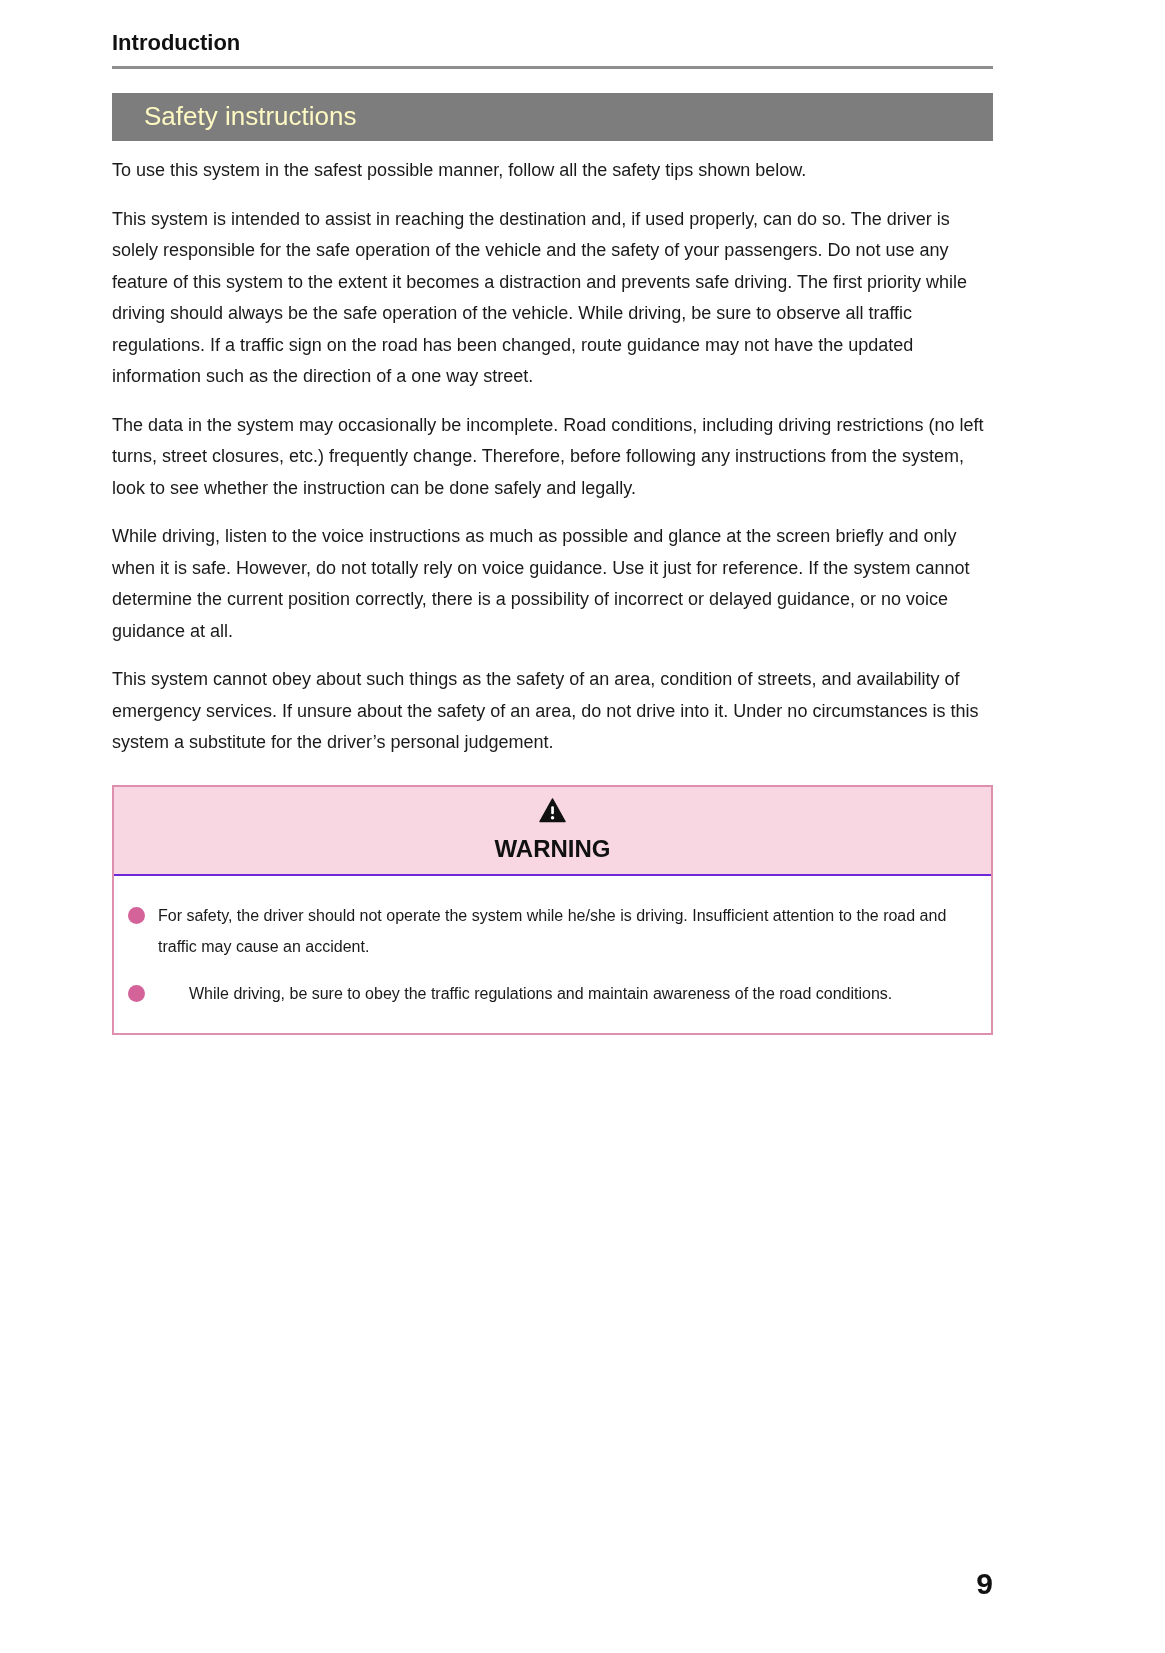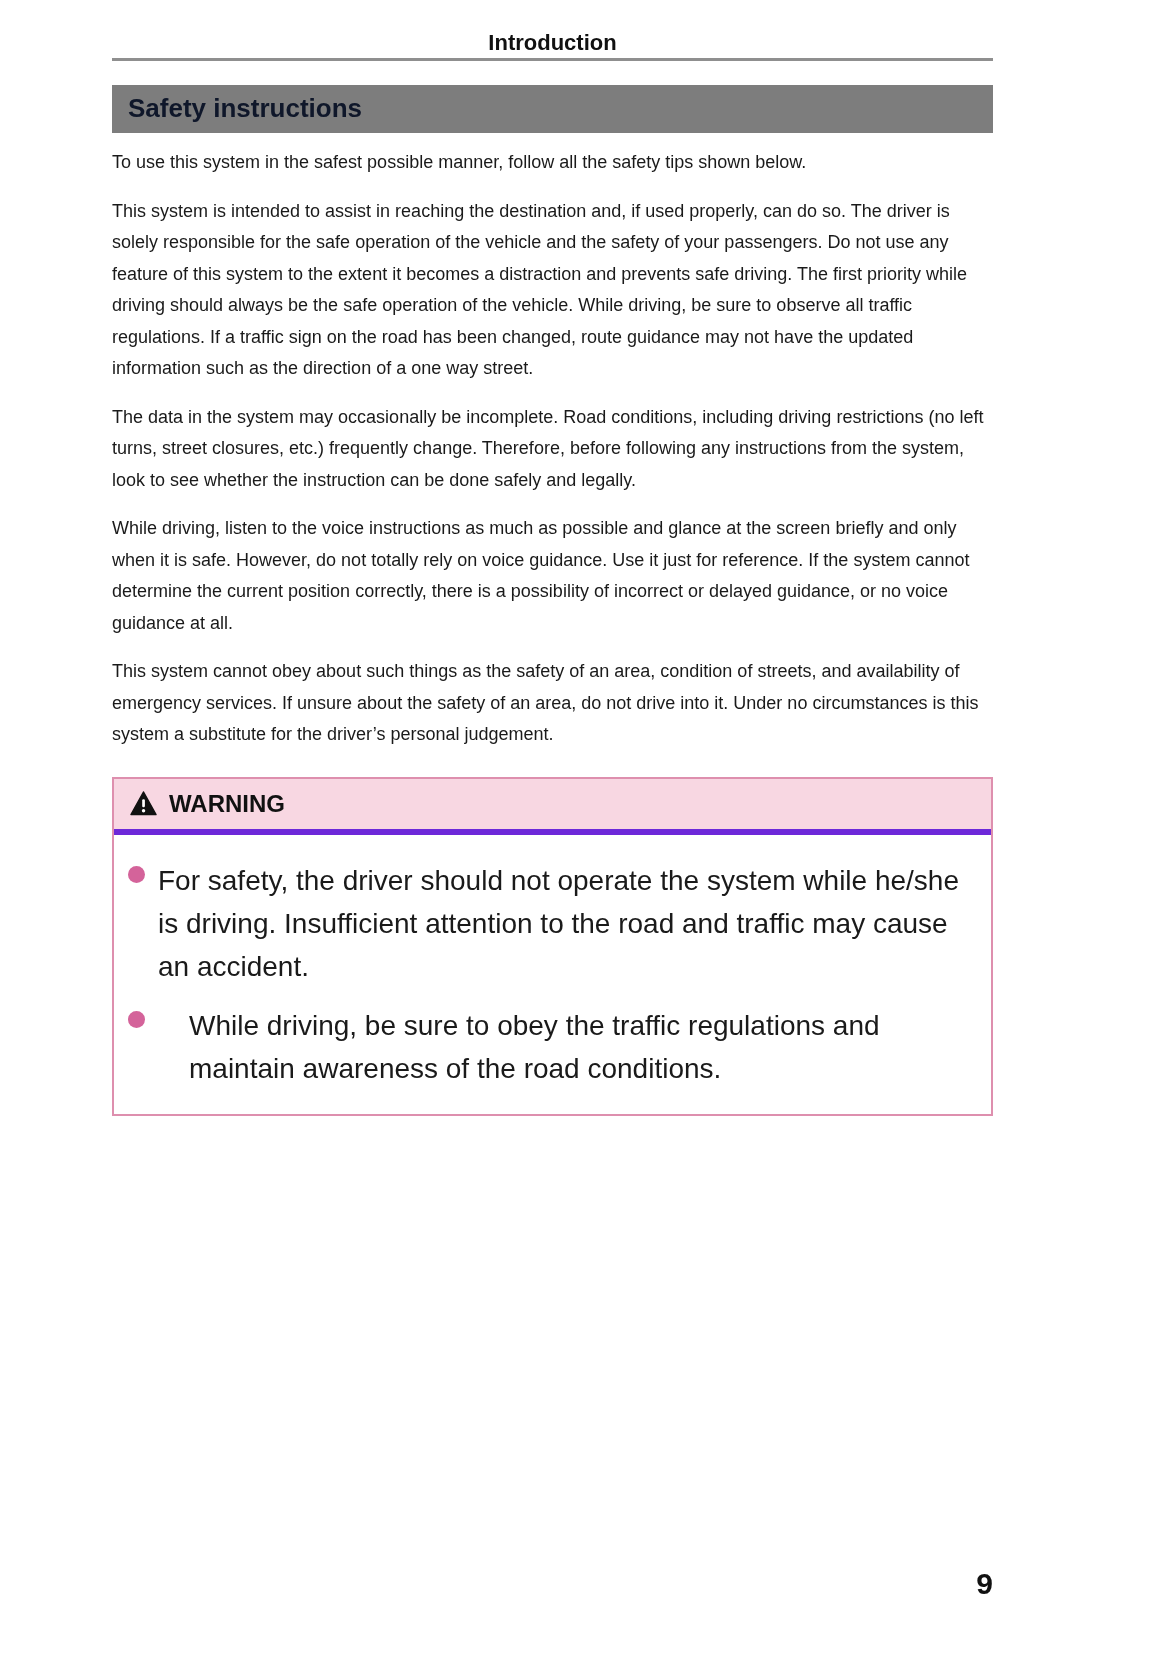--- a/index.html
+++ b/index.html
@@ -13,73 +13,74 @@
     overflow: hidden;
     box-sizing: border-box;
   }
   .content {
     position: absolute;
     left: 112px;
     width: 881px;
     top: 30px;
   }
   .doc-header {
-    text-align: center;
+    text-align: left;
     font-size: 22px;
     font-weight: bold;
     color: #111111;
-    padding-bottom: 2px;
+    padding-bottom: 10px;
   }
   .header-rule {
     border: none;
     border-top: 3px solid #8f8f8f;
     margin: 0 0 24px 0;
   }
   .section-bar {
     background: #7d7d7d;
-    color: #0f172a;
+    color: #fef9c3;
     font-size: 26px;
-    font-weight: bold;
-    padding: 8px 14px 9px 16px;
+    font-weight: normal;
+    padding: 8px 14px 9px 32px;
     margin-bottom: 14px;
   }
   .body-paragraph {
     font-size: 18px;
     line-height: 31.5px;
     margin: 0 6px 17px 0;
     color: #1a1a1a;
   }
   .warning-box {
     border: 2px solid #de8fae;
     margin-top: 26px;
   }
   .warning-header {
     background: #f8d7e2;
     display: flex;
     align-items: center;
     gap: 12px;
     padding: 11px 16px;
-    border-bottom: 6px solid #6d28d9;
+    border-bottom: 2px solid #6d28d9;
+    flex-direction: column;
   }
   .warning-title {
     font-size: 24px;
     font-weight: bold;
     color: #111111;
   }
   .warning-icon { display: inline-flex; }
   .warning-body {
     background: #ffffff;
     padding: 24px 18px 20px 14px;
   }
   .warning-item {
     display: flex;
     align-items: flex-start;
     gap: 13px;
-    font-size: 28px;
-    line-height: 43px;
+    font-size: 16px;
+    line-height: 31px;
     margin-bottom: 16px;
   }
   .warning-item:last-child { margin-bottom: 4px; gap: 44px; }
   .bullet-icon {
     flex: 0 0 auto;
     width: 17px;
     height: 17px;
     border-radius: 50%;
     background: #d4639a;
     margin-top: 7px;

